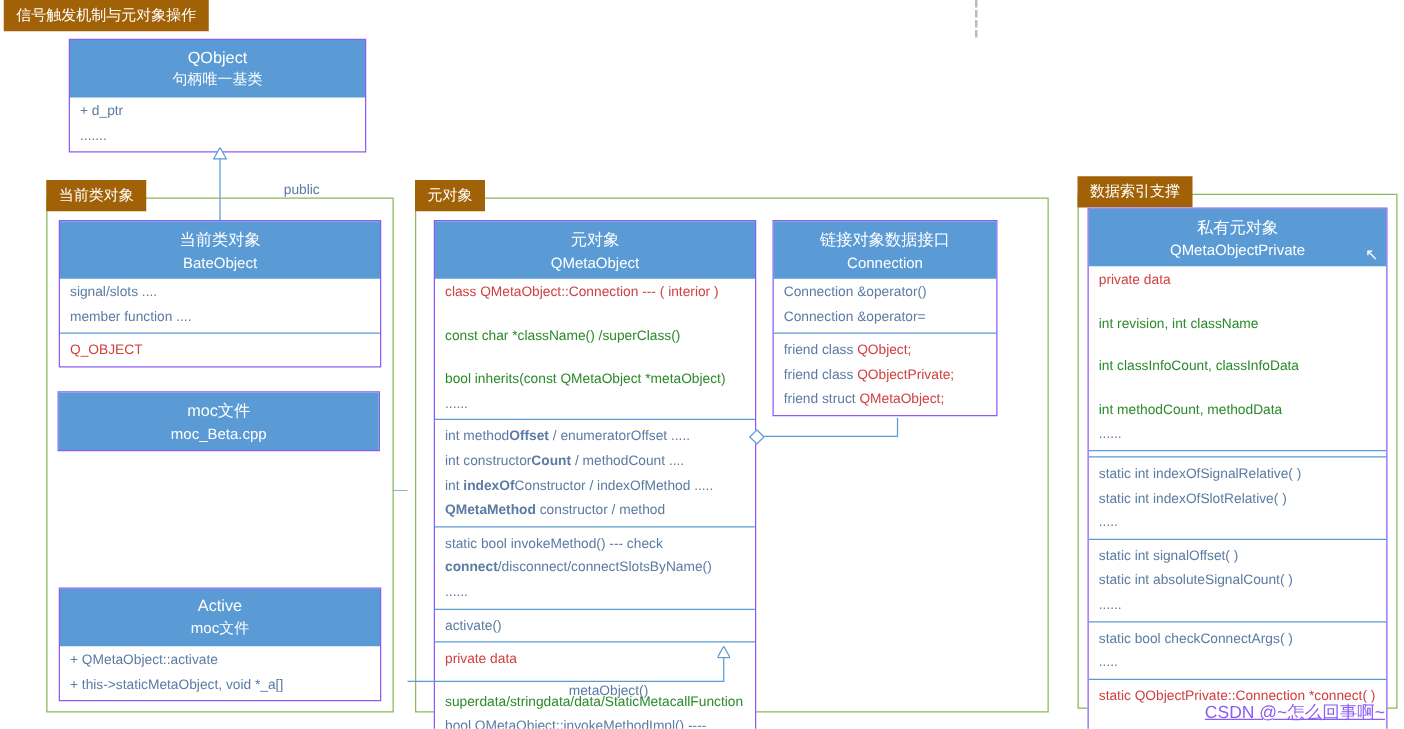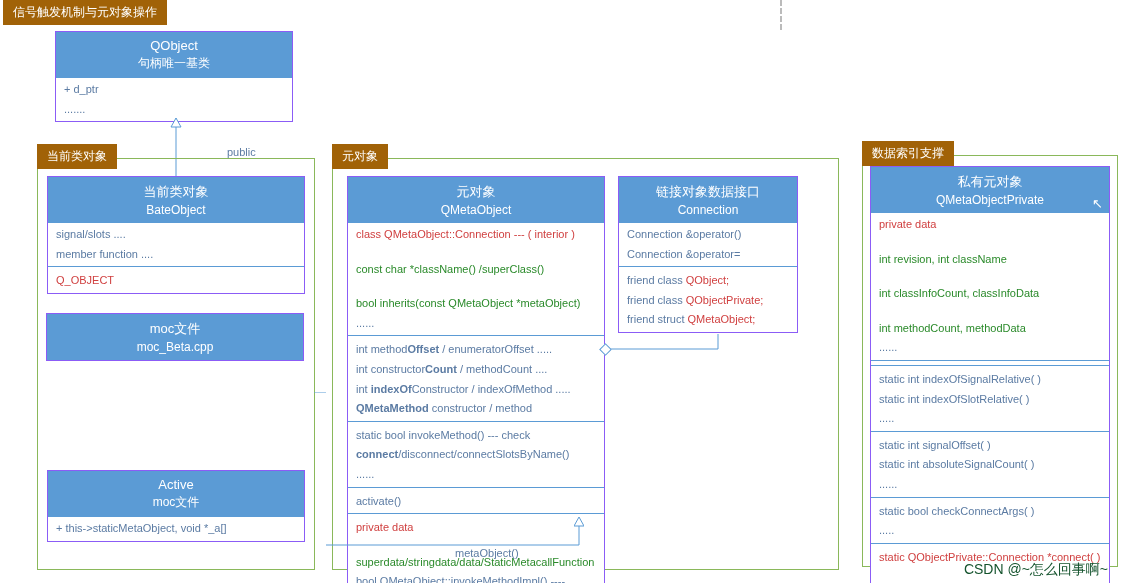--- a/index.html
+++ b/index.html
@@ -11,21 +11,21 @@
 .box-header .title { font-size: 13px; margin-bottom: 2px; }
 .box-header .subtitle { font-size: 12px; }
 .box-body { padding: 2px 8px; font-size: 11px; line-height: 1.6; }
 .box-body div { padding: 1px 0; }
 .sep { border-top: 1px solid #5b9bd5; margin: 2px -8px; }
 .c-blue { color: #5b7ba3; }
 .c-red { color: #d04040; }
 .c-green { color: #2a8a2a; margin-top: 15px; }
 .dashed-v { border-left: 2px dashed #bbb; position: absolute; }
 .conn-label { position: absolute; color: #5b7ba3; font-size: 11px; margin-left: 17px; }
-.watermark { position: absolute; right: 15px; bottom: 4px; color: #14532d; font-size: 14px; }
+.watermark { position: absolute; right: 15px; bottom: 4px; color: #8b5cf6; font-size: 14px; text-decoration: underline; }
 .diamond { position: absolute; width: 9px; height: 9px; border: 1px solid #5b9bd5; background: #fff; transform: rotate(45deg); }
 svg.connector { position: absolute; pointer-events: none; }
 .cursor { position: absolute; font-size: 13px; color: #fff;}
 </style>
 </head>
 <body>
 
 <span class="tag" style="left:3px; top:0;">信号触发机制与元对象操作</span>
 
 <div class="dashed-v" style="left:780px; top:0; height:30px;"></div>
@@ -69,20 +69,21 @@
     <div class="subtitle">moc_Beta.cpp</div>
   </div>
 </div>
 
 <div class="box" style="left:47px; top:470px; width:258px;">
   <div class="box-header">
     <div class="title">Active</div>
     <div class="subtitle">moc文件</div>
   </div>
   <div class="box-body">
+    <div class="c-blue">+ QMetaObject::activate</div>
     <div class="c-blue">+ this-&gt;staticMetaObject, void *_a[]</div>
   </div>
 </div>
 
 <div class="group" style="left:332px; top:158px; width:507px; height:412px;"></div>
 <span class="tag" style="left:332px; top:144px;">元对象</span>
 
 <div class="box" style="left:347px; top:176px; width:258px;">
   <div class="box-header">
     <div class="title">元对象</div>

